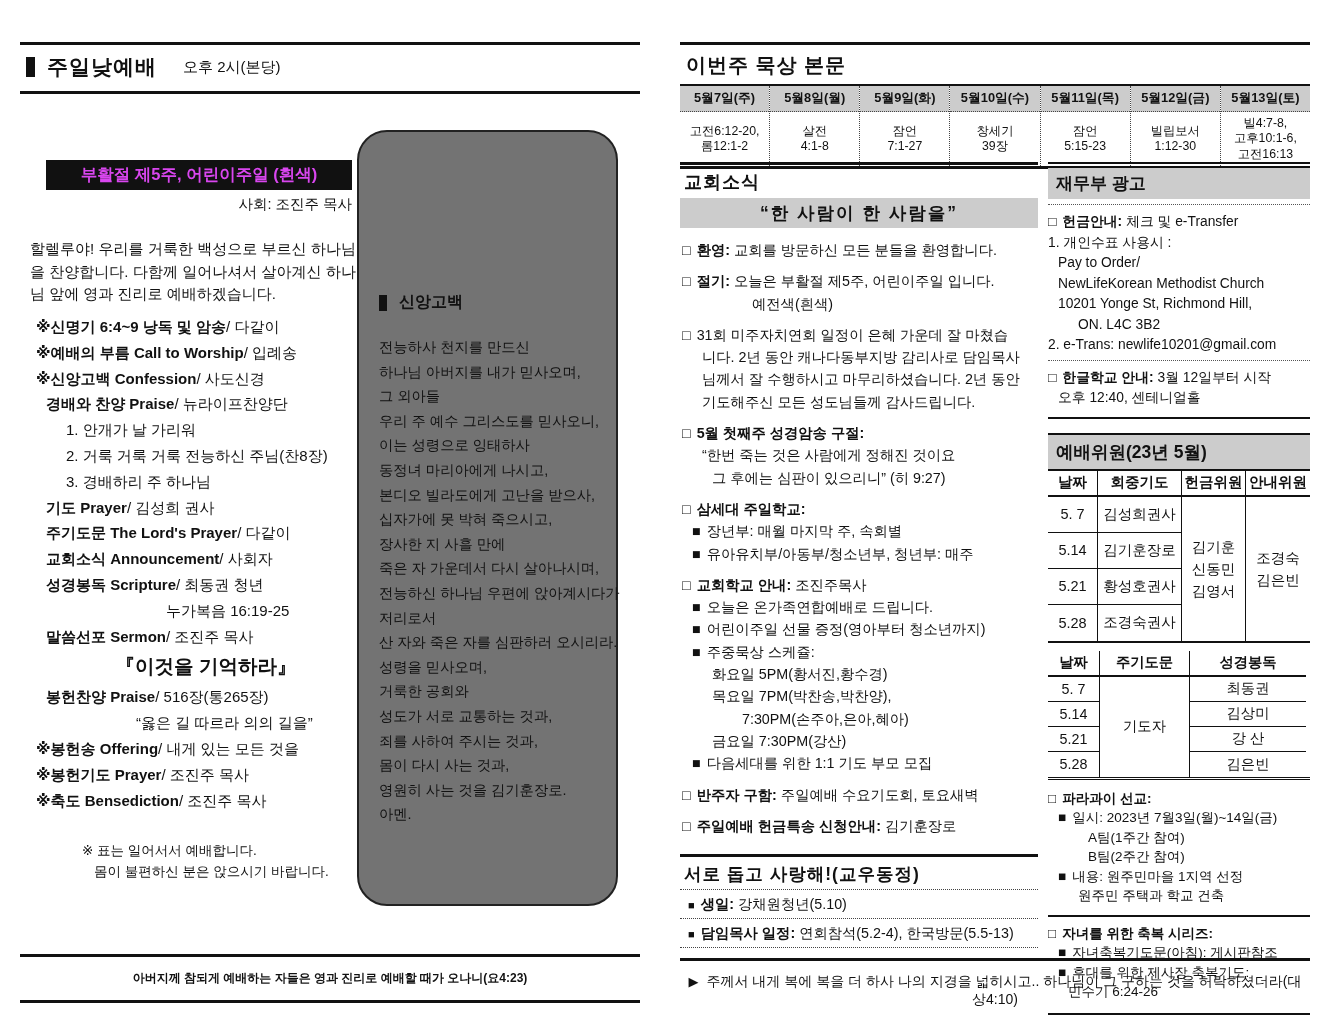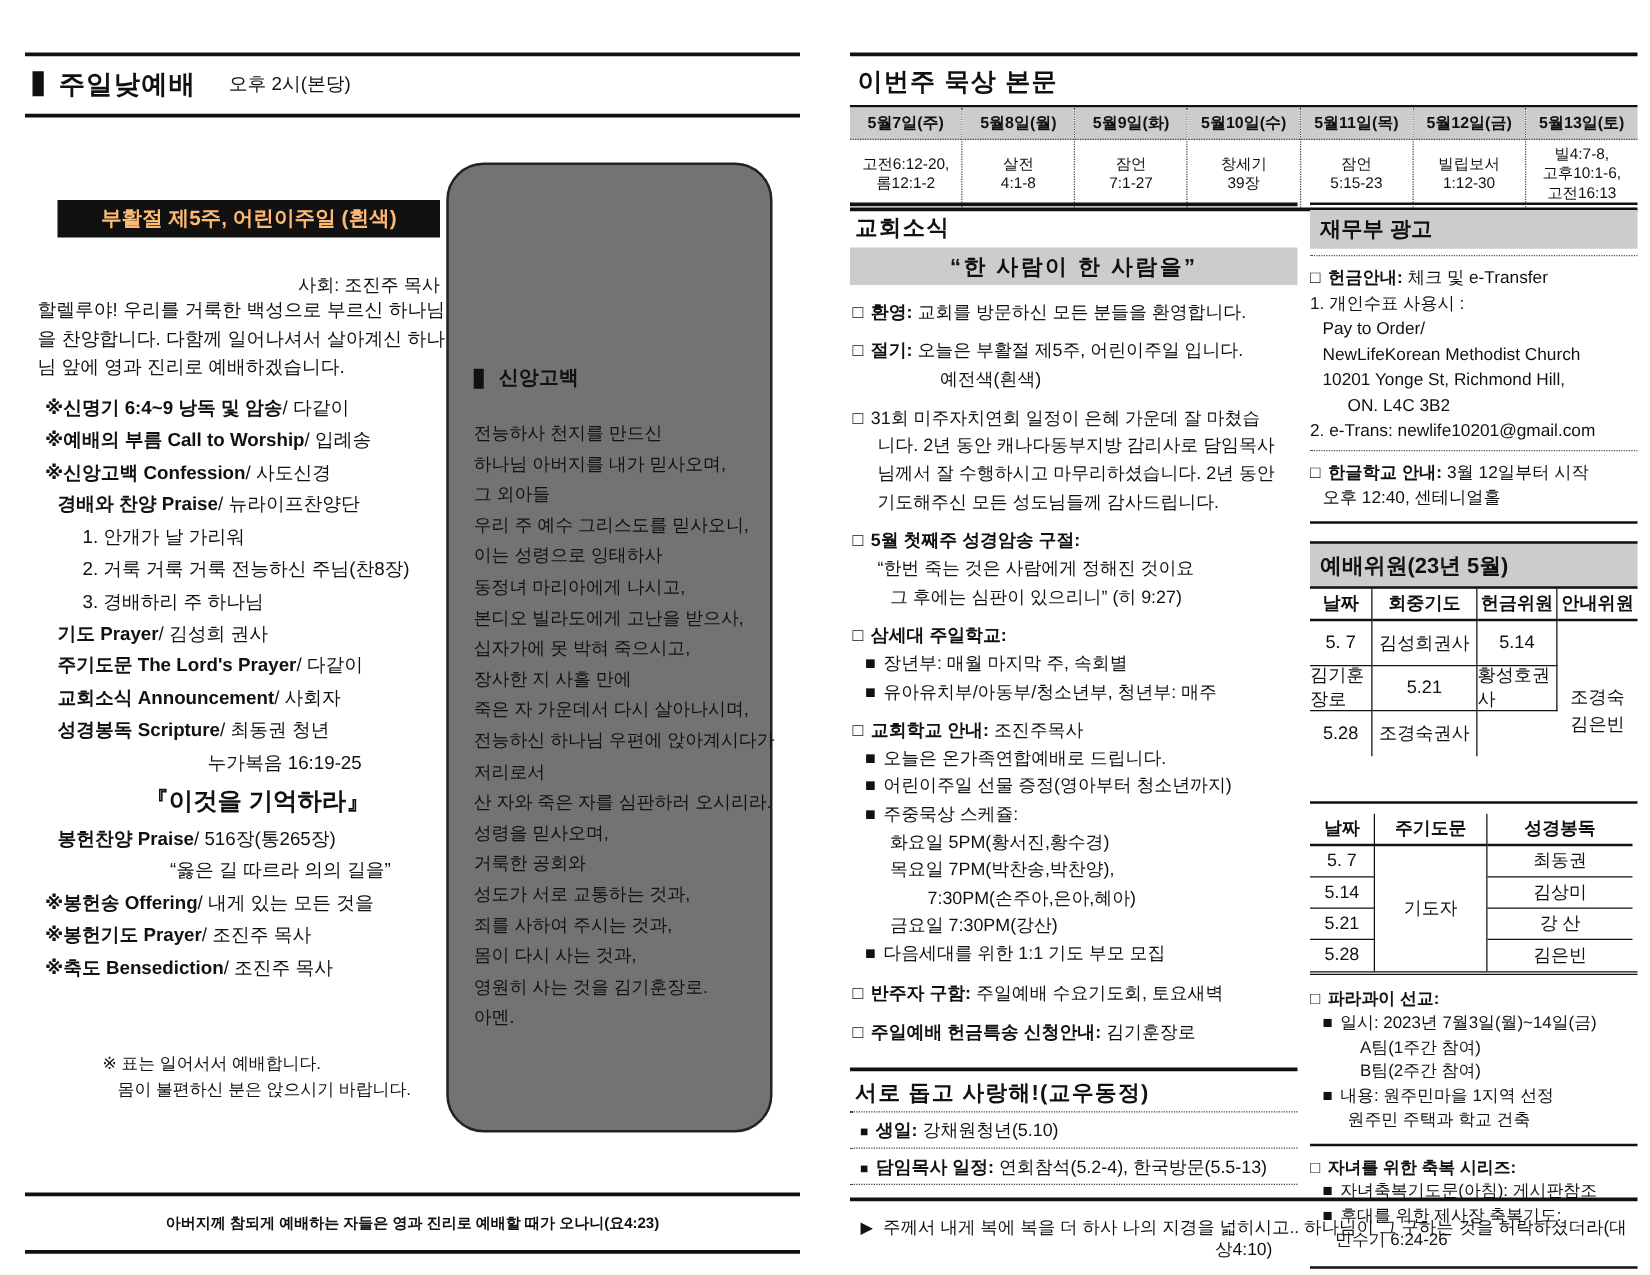--- a/index.html
+++ b/index.html
@@ -15,22 +15,22 @@
   .nb:empty{margin:0;}
   .gray-bar{background:var(--banner_gray,#ccc);font-weight:bold;font-size:17px;padding:4px 8px;}
   .dotted-sep{border-bottom:1px dotted #555;margin:5px 0 7px;}
   
   .lp{position:absolute;left:20px;top:42px;width:620px;height:966px;}
   .lp-head{border-top:3px solid var(--ink,#111);border-bottom:3px solid var(--ink,#111);
            padding:8px 6px 10px;display:flex;align-items:center;}
   .lp-title{font-size:21px;font-weight:bold;letter-spacing:1px;margin-left:12px;}
   .lp-time{font-size:15px;margin-left:26px;}
   .banner{position:absolute;left:26px;top:118px;width:306px;background:var(--banner_black,#111);
-          color:#fdba74;font-weight:bold;font-size:16.5px;text-align:center;padding:4px 0;}
-  .presider{position:absolute;left:26px;top:153px;width:306px;text-align:right;font-size:14.5px;margin-top:24px;}
+          color:#d946ef;font-weight:bold;font-size:16.5px;text-align:center;padding:4px 0;}
+  .presider{position:absolute;left:26px;top:153px;width:306px;text-align:right;font-size:14.5px;}
   .intro{position:absolute;left:10px;top:196px;width:326px;margin:0;font-size:15px;
          line-height:22.5px;text-align:justify;}
   .order{position:absolute;left:16px;top:272px;width:340px;}
   .oline{font-size:15px;line-height:25.8px;white-space:nowrap;}
   .oline .ob{font-weight:bold;}
   .oline.c{text-align:center;white-space:normal;}
   .oline.big{font-size:19.5px;font-weight:bold;line-height:35px;}
   .footnote{position:absolute;left:62px;top:798px;font-size:13.5px;line-height:21px;}
   .footnote div:nth-of-type(2){padding-left:12px;}
   .creed-box{position:absolute;left:337px;top:88px;width:261px;height:776px;box-sizing:border-box;
@@ -158,20 +158,23 @@
         </div>
 
         <div class="oline" style="padding-left: 10px;">
           <span class="ob">성경봉독 Scripture</span><span class="ot">/ 최동권 청년</span>
         </div>
 
         <div class="oline" style="padding-left: 130px;">
           <span class="ob"></span><span class="ot">누가복음 16:19-25</span>
         </div>
 
+        <div class="oline" style="padding-left: 10px;">
+          <span class="ob">말씀선포 Sermon</span><span class="ot">/ 조진주 목사</span>
+        </div>
 
         <div class="oline c big">
           <span class="ob"></span><span class="ot">『이것을 기억하라』</span>
         </div>
 
         <div class="oline" style="padding-left: 10px;">
           <span class="ob">봉헌찬양 Praise</span><span class="ot">/  516장(통265장)</span>
         </div>
 
         <div class="oline" style="padding-left: 100px;">
@@ -467,20 +470,23 @@
           </div>
       </div>
 
       <div class="committee">
         <div class="cbar">예배위원(23년 5월)</div>
         <div class="ctable">
           <div class="ch">날짜</div>
           <div class="ch">회중기도</div>
           <div class="ch">헌금위원</div>
           <div class="ch nr">안내위원</div>
+          <div class="cmerge c3">김기훈
+신동민
+김영서</div>
           <div class="cmerge c4">조경숙
 김은빈</div>
 
             <div class="cd">5. 7</div>
             <div class="cp">김성희권사</div>
 
             <div class="cd">5.14</div>
             <div class="cp">김기훈장로</div>
 
             <div class="cd">5.21</div>

